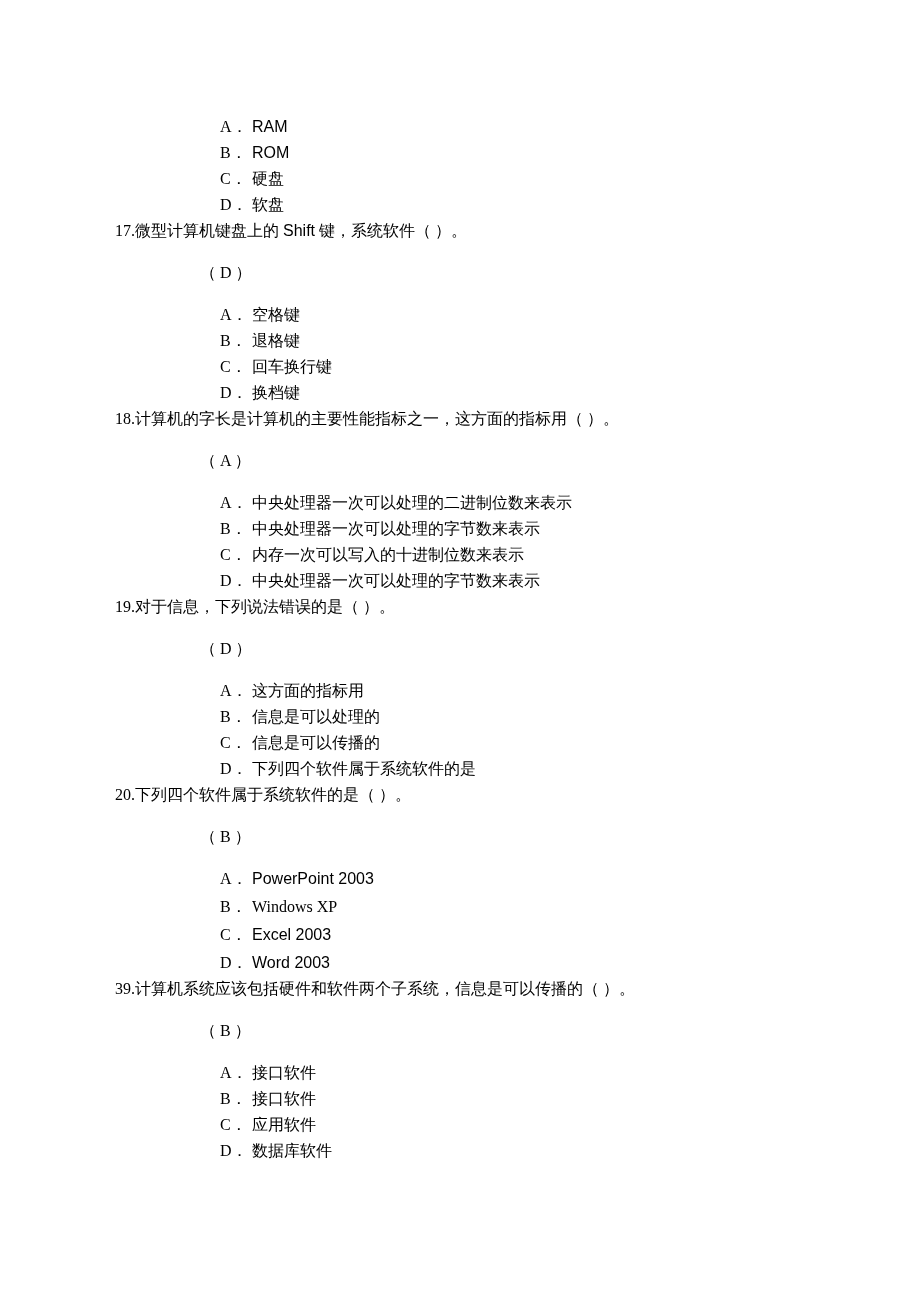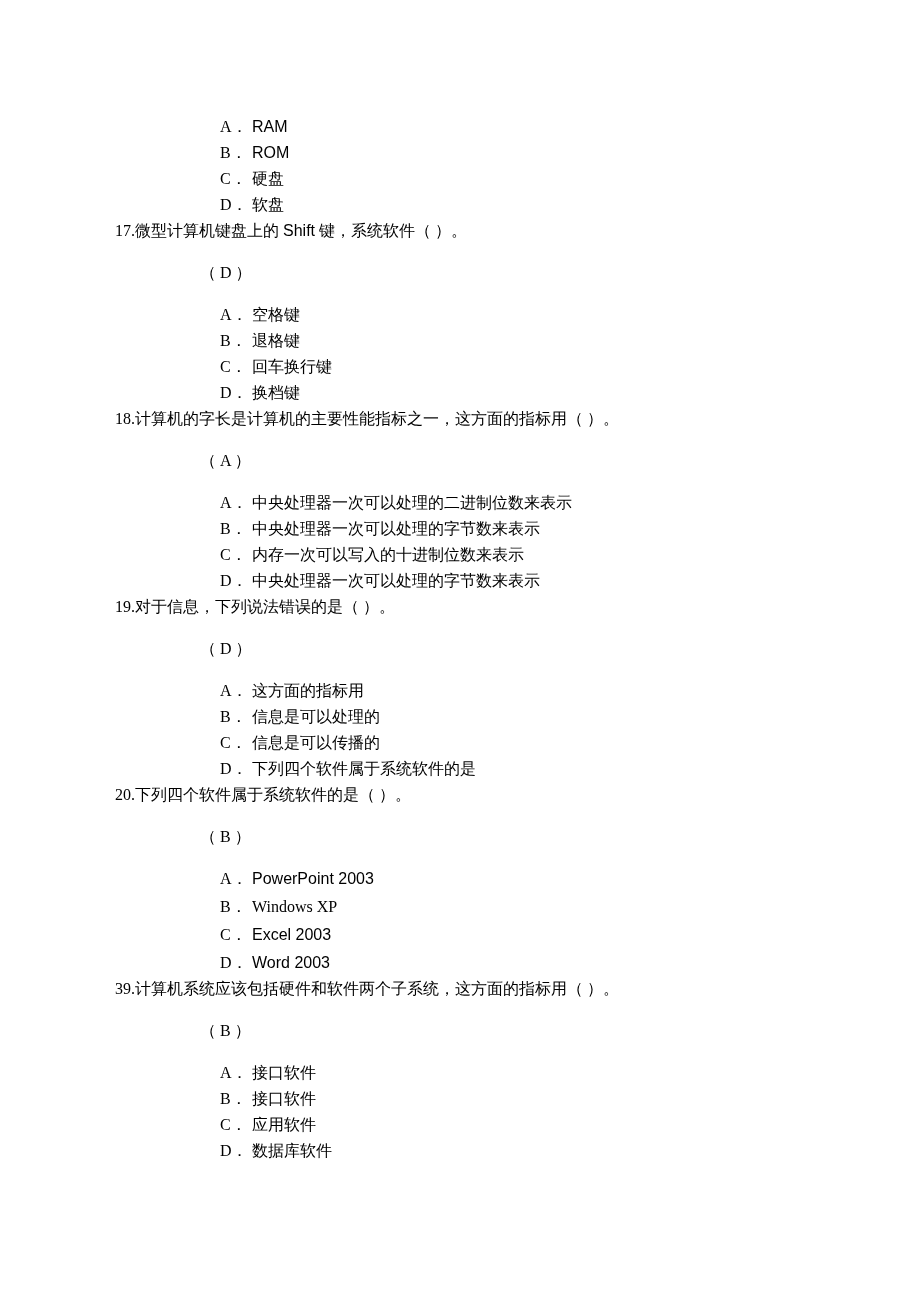--- a/index.html
+++ b/index.html
@@ -166,21 +166,21 @@
     <span class="option-letter">C．</span>
     <span class="option-text option-text-en">Excel 2003</span>
   </div>
   <div class="option-line">
     <span class="option-letter">D．</span>
     <span class="option-text option-text-en">Word 2003</span>
   </div>
 </div>
 
 <div class="question-line">
-  <span class="question-num">39.</span><span class="mixed">计算机系统应该包括硬件和软件两个子系统，这方面的指标用（ ）。</span>
+  <span class="question-num">39.</span><span class="mixed">计算机系统应该包括硬件和软件两个子系统，信息是可以传播的（ ）。</span>
 </div>
 <div class="answer-line">（ B ）</div>
 <div class="option-block">
   <div class="option-line">
     <span class="option-letter">A．</span>
     <span class="option-text">接口软件</span>
   </div>
   <div class="option-line">
     <span class="option-letter">B．</span>
     <span class="option-text">接口软件</span>

